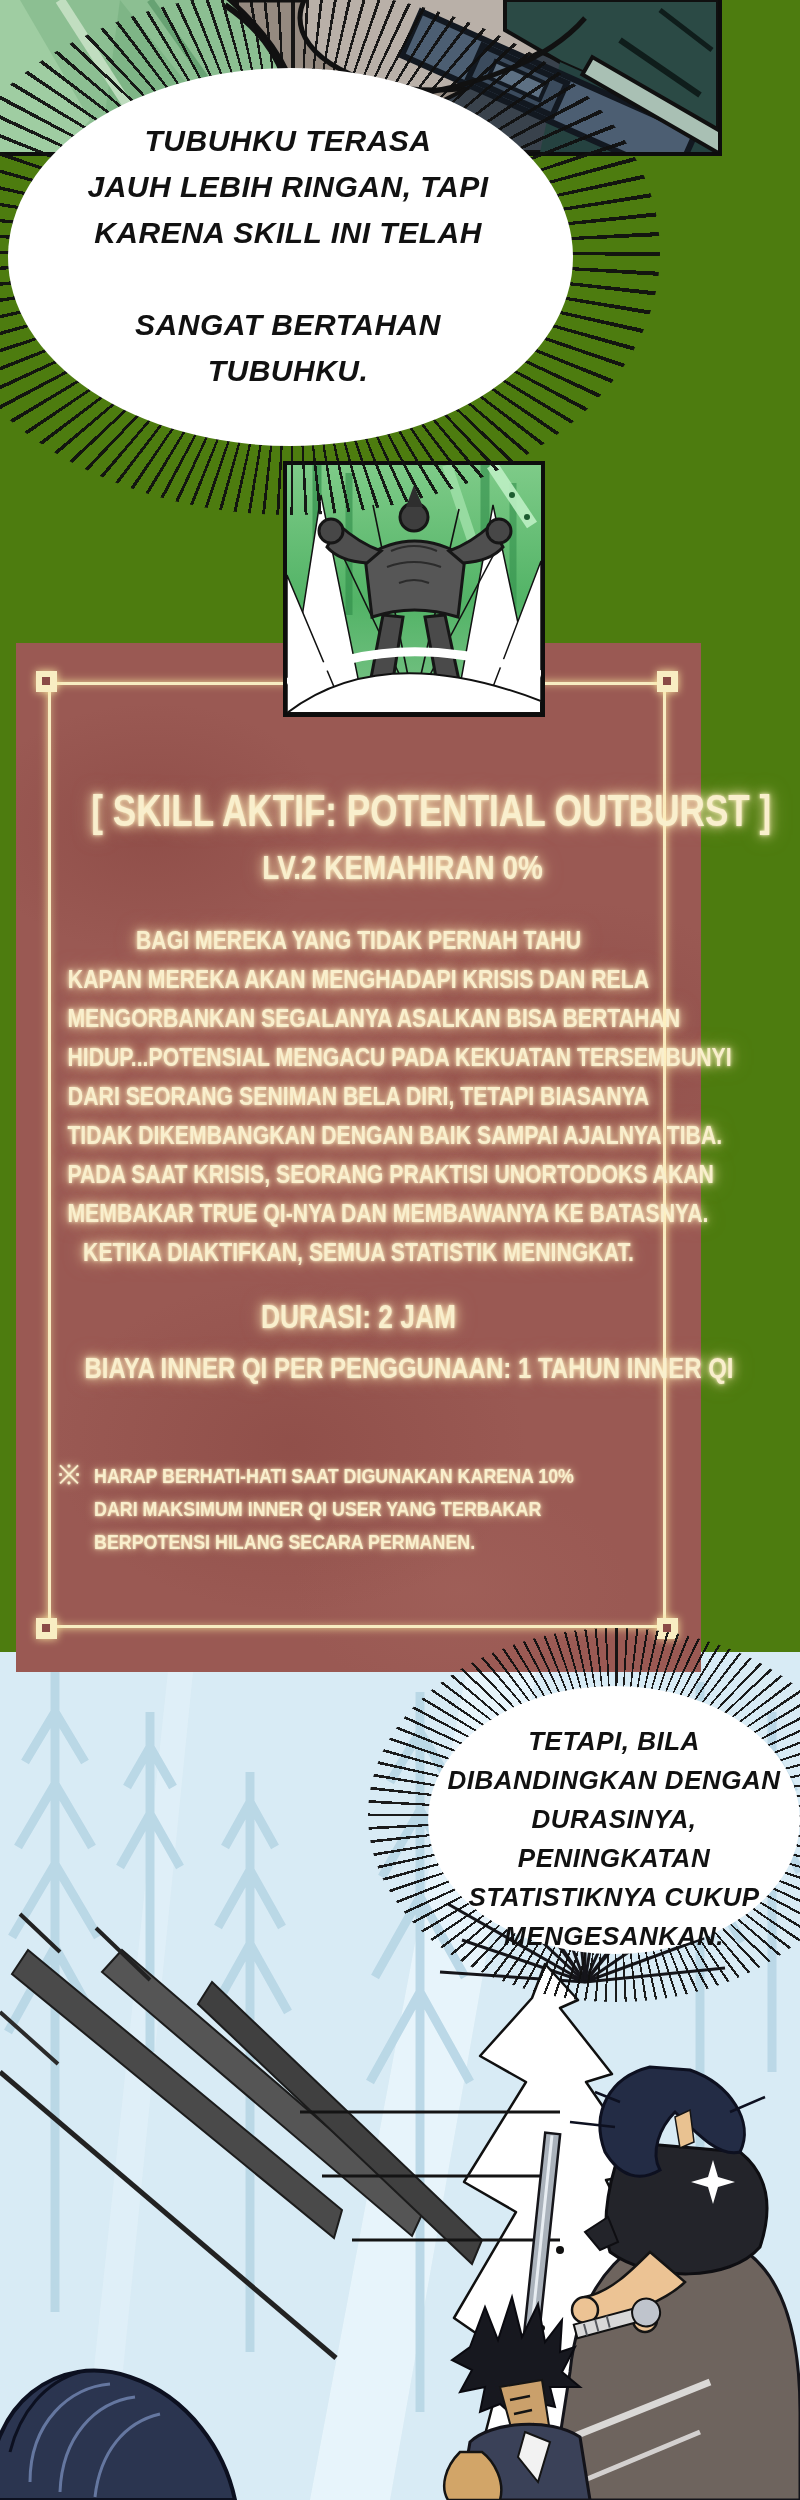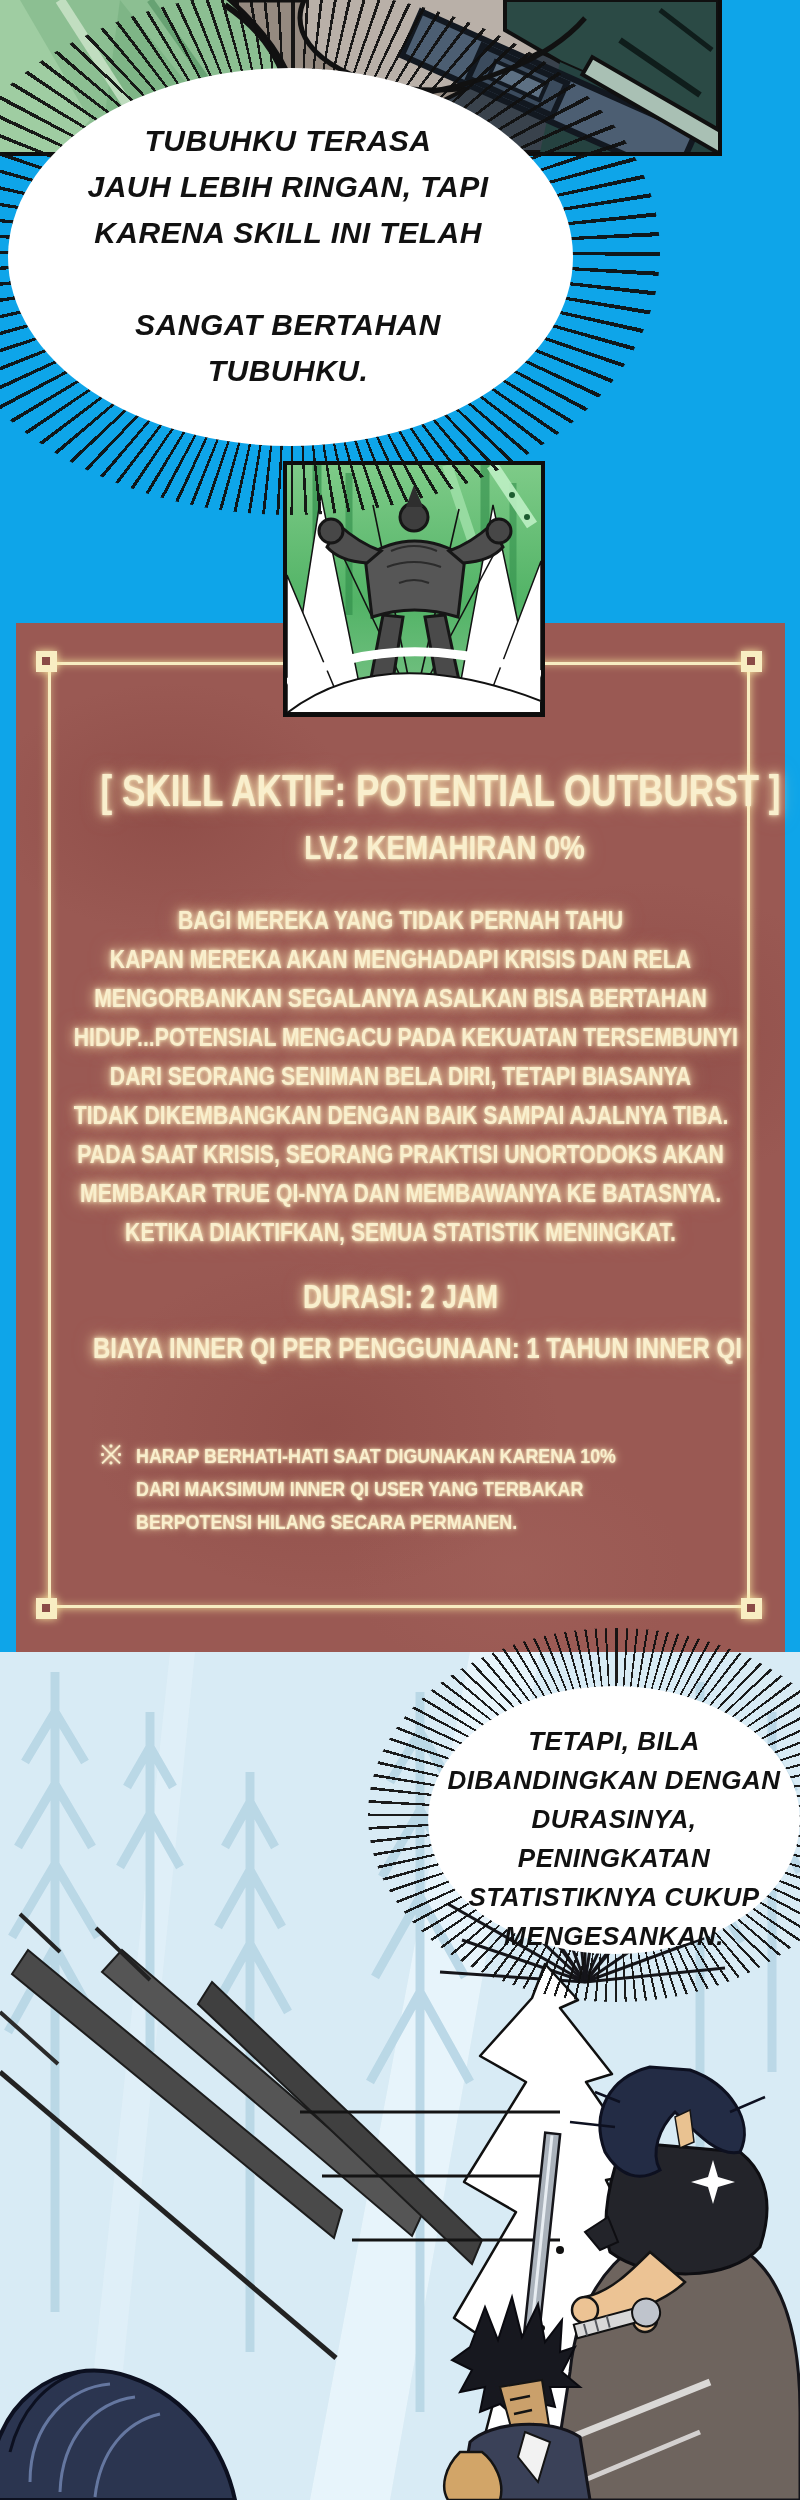--- a/index.html
+++ b/index.html
@@ -1,18 +1,18 @@
 <!DOCTYPE html>
 <html><head>
 <meta charset="utf-8">
 <style>
   html,body{margin:0;padding:0;background:#ffffff;}
   #page{
     position:relative; width:800px; height:2500px; overflow:hidden;
-    background:#0ea5e9;
+    background:#4d7c0f;
     font-family:"Liberation Sans", sans-serif;
   }
   
   .abs{position:absolute;}
   .cond{display:block; white-space:nowrap; transform:scaleX(0.8); transform-origin:50% 50%;}
 
   
   #top-panel{
     left:0; top:0; width:718px; height:152px;
     border-right:4px solid #0d0d0d; border-bottom:4px solid #0d0d0d;
@@ -38,21 +38,21 @@
   #text2 { left:436px; top:1722px; width:356px; font-size:26px; line-height:39px; }
 
   
   #power-panel{
     left:283px; top:461px; width:254px; height:248px;
     border:4px solid #0d0d0d; background:#58b46c; z-index:4; overflow:hidden;
   }
 
   
   #skill-window{
-    left:16px; top:623px; width:769px; height:1029px; z-index:2;
+    left:16px; top:643px; width:685px; height:1029px; z-index:2;
     background:
       radial-gradient(260px 180px at 20% 18%, rgba(125,58,54,.35), rgba(0,0,0,0) 70%),
       radial-gradient(300px 220px at 82% 40%, rgba(122,56,52,.30), rgba(0,0,0,0) 70%),
       radial-gradient(340px 240px at 40% 78%, rgba(120,55,50,.28), rgba(0,0,0,0) 70%),
       radial-gradient(240px 160px at 65% 92%, rgba(167,104,96,.35), rgba(0,0,0,0) 70%),
       #9a5953;
   }
   #skill-frame{
     position:absolute; left:32px; top:39px; right:35px; bottom:44px;
     border:3px solid #f8edc2;

